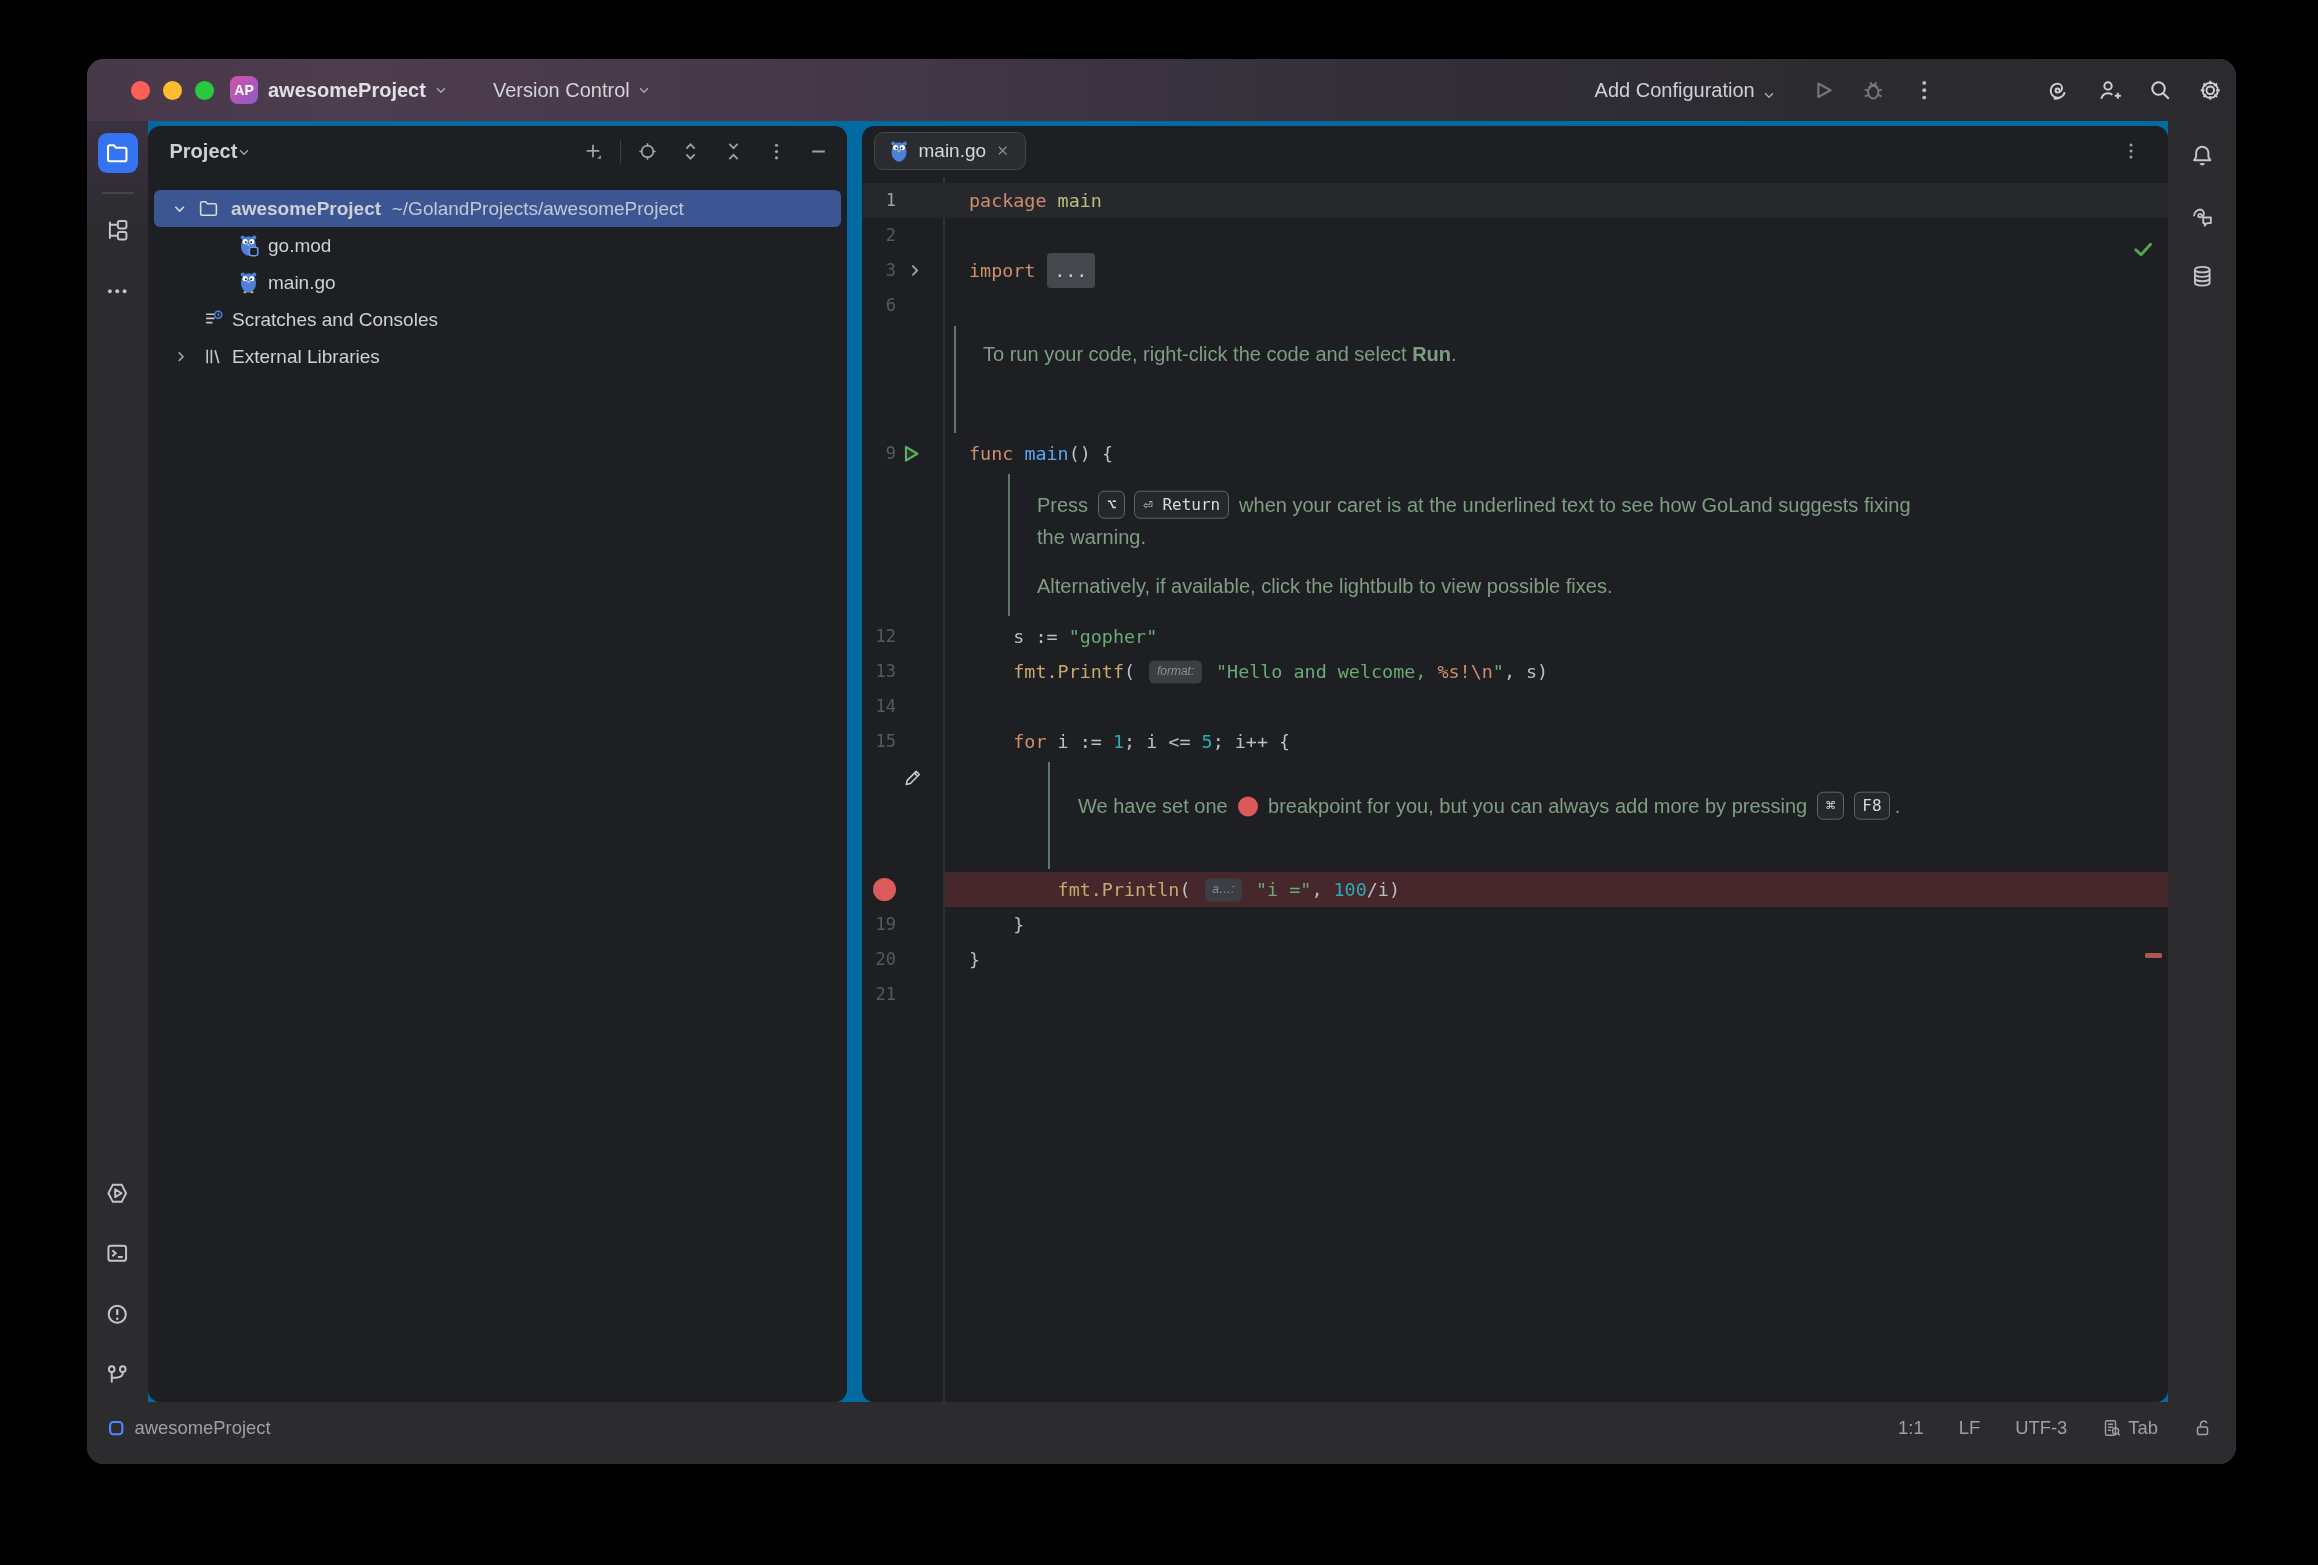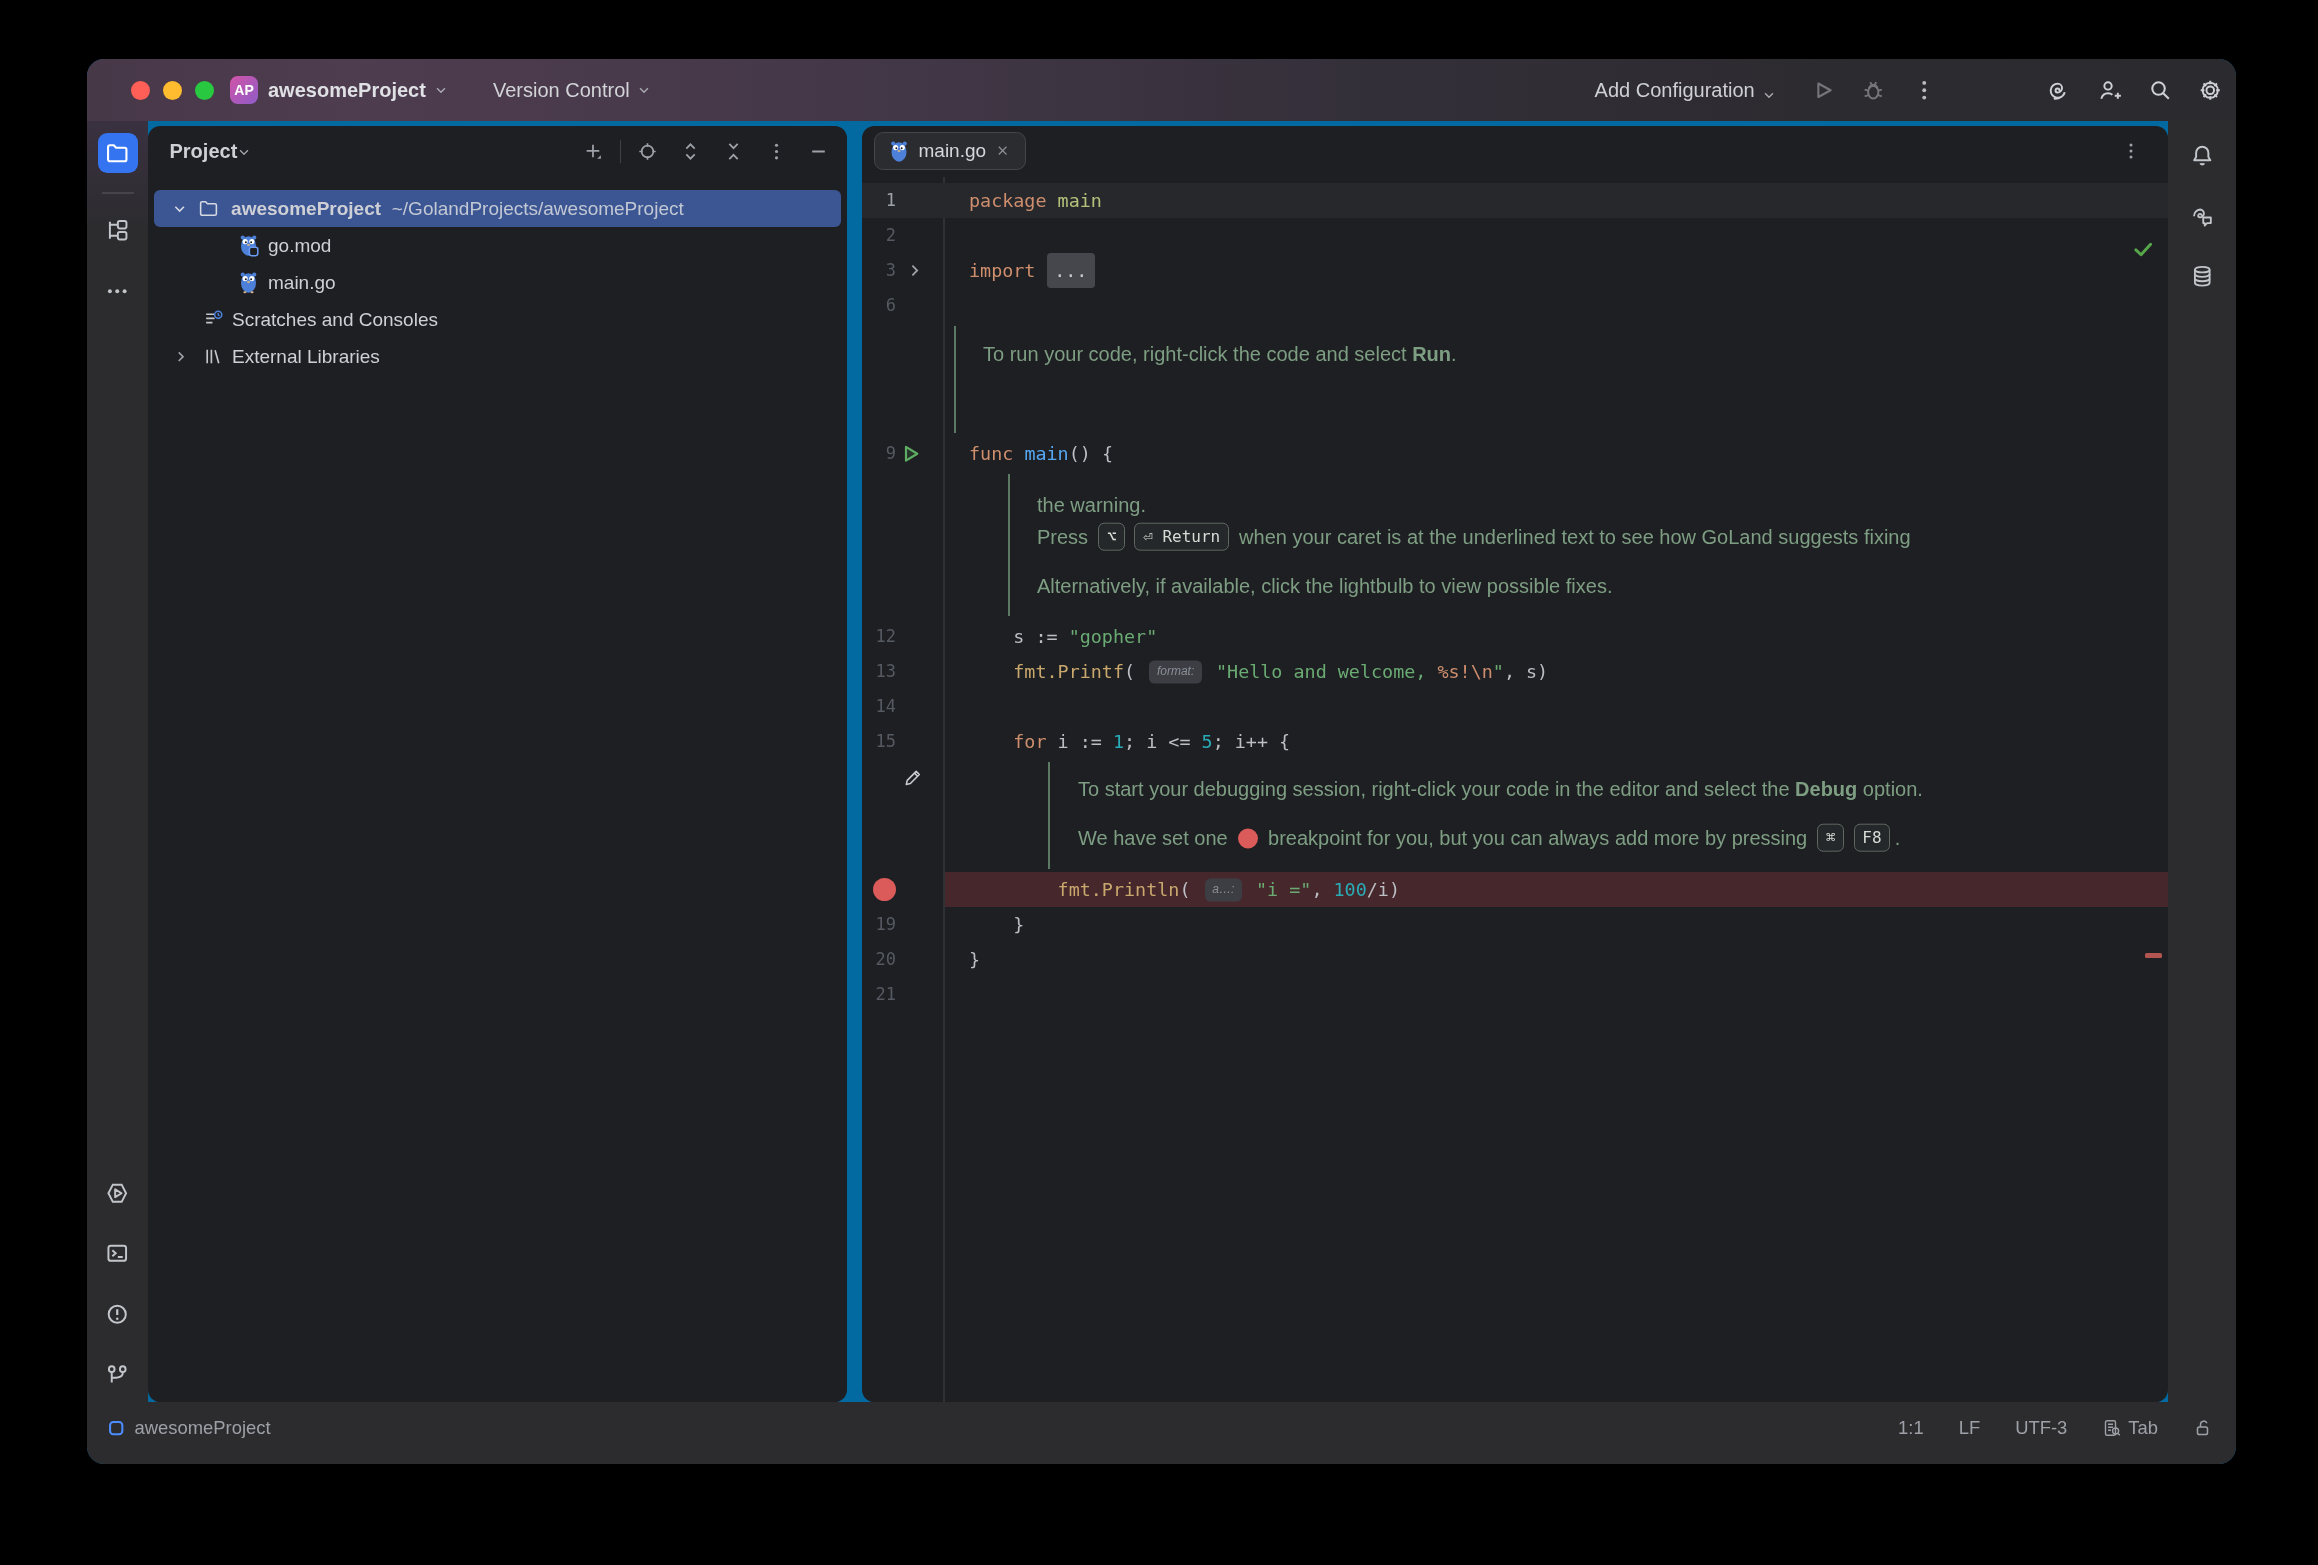--- a/index.html
+++ b/index.html
@@ -407,39 +407,38 @@
             <div class="btext">
               <p>To run your code, right-click the code and select <b>Run</b>.</p>
             </div>
           </div>
           <div class="crow"><span class="lnum">9</span><span class="gicon g-run"><svg style="width:21.5px;height:21.5px" viewBox="0 0 18 18">
                 <path d="M5 3.2l9.5 5.8L5 14.8z" fill="rgba(95,173,101,.15)" stroke="#5FAD65" stroke-width="1.8" stroke-linejoin="round"></path>
               </svg></span><span class="ltext"><span class="tok-kw">func </span><span class="tok-fn">main</span><span class="tok-def">() {</span></span></div>
           <div class="banner b-fix">
             <span class="bstripe"></span>
             <div class="btext">
+              <p>Press <kbd>⌥</kbd><kbd>⏎ Return</kbd> when your caret is at the underlined text to see how GoLand suggests fixing</p>
               <p>the warning.</p>
-              <p>Press <kbd>⌥</kbd><kbd>⏎ Return</kbd> when your caret is at the underlined text to see how GoLand suggests fixing</p>
               <p class="gap">Alternatively, if available, click the lightbulb to view possible fixes.</p>
             </div>
           </div>
           <div class="crow"><span class="lnum">12</span><span class="ltext"><span class="tok-def">    s := </span><span class="tok-str">"gopher"</span></span></div>
           <div class="crow"><span class="lnum">13</span><span class="ltext"><span class="tok-def">    </span><span class="tok-call">fmt.Printf</span><span class="tok-def">( </span><span class="chip">format:</span><span class="tok-def"> </span><span class="tok-str">"Hello and welcome, </span><span class="tok-esc">%s!</span><span class="tok-esc">\n</span><span class="tok-str">"</span><span class="tok-def">, s)</span></span></div>
           <div class="crow"><span class="lnum">14</span><span class="ltext"></span></div>
           <div class="crow"><span class="lnum">15</span><span class="ltext"><span class="tok-def">    </span><span class="tok-kw">for </span><span class="tok-def">i := </span><span class="tok-num">1</span><span class="tok-def">; i &lt;= </span><span class="tok-num">5</span><span class="tok-def">; i++ {</span></span></div>
           <div class="banner b-debug">
             <span class="bstripe"></span>
             <span class="g-pencil">
               <svg style="width:21.5px;height:21.5px" viewBox="0 0 20 20">
                 <path d="M4 16.2l.9-3.8 8.3-8.3 2.9 2.9-8.3 8.3-3.8.9z" fill="none" stroke="#C8CAD0" stroke-width="1.5" stroke-linejoin="round"></path>
                 <path d="M11.6 5.7l2.9 2.9" stroke="#C8CAD0" stroke-width="1.5"></path>
               </svg>
             </span>
             <div class="btext">
-              <p>To start your debugging session, right-click your code in the editor and select the <b>Debug</b> option.</p>
               <p class="gap">We have set one <span class="bp-inline"></span> breakpoint for you, but you can always add more by pressing <kbd>⌘</kbd><kbd>F8</kbd>.</p>
             </div>
           </div>
           <div class="crow bp"><span class="lnum"></span><span class="gicon g-bp"><span class="bp-dot"></span></span><span class="ltext"><span class="tok-def">        </span><span class="tok-call">fmt.Println</span><span class="tok-def">( </span><span class="chip">a…:</span><span class="tok-def"> </span><span class="tok-str">"i ="</span><span class="tok-def">, </span><span class="tok-num">100</span><span class="tok-def">/i)</span></span></div>
           <div class="crow"><span class="lnum">19</span><span class="ltext"><span class="tok-def">    }</span></span></div>
           <div class="crow"><span class="lnum">20</span><span class="ltext"><span class="tok-def">}</span></span></div>
           <div class="crow"><span class="lnum">21</span><span class="ltext"></span></div>
         </div>
       <svg class="insp-check" style="width:24.5px;height:24.5px" viewBox="0 0 20 20">
           <path d="M4 10.5l4.2 4L16 6" fill="none" stroke="#57A64B" stroke-width="2.4" stroke-linecap="round" stroke-linejoin="round"></path>

